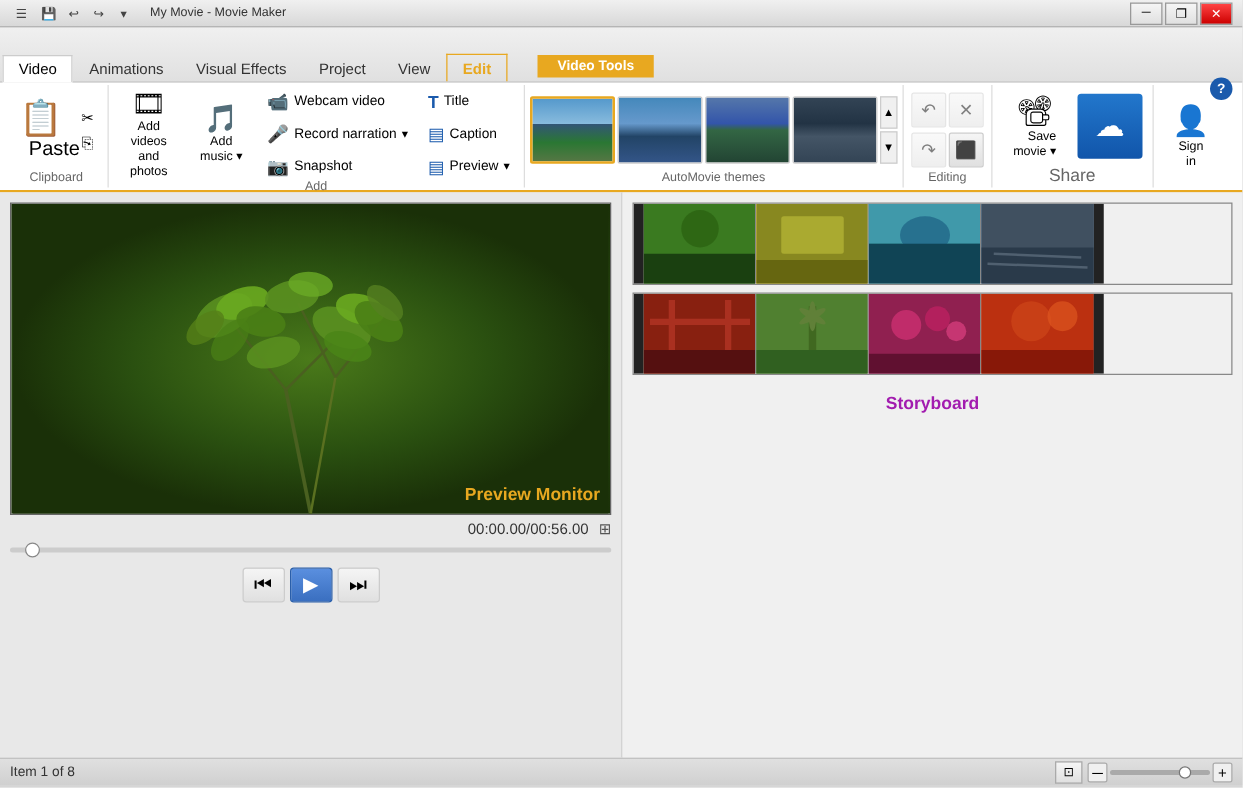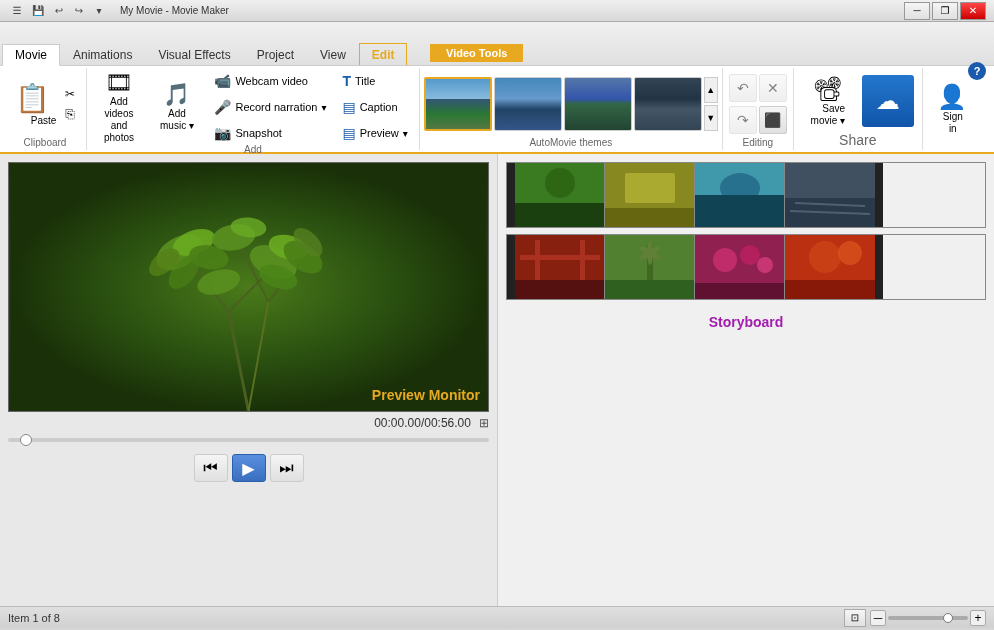--- a/index.html
+++ b/index.html
@@ -322,37 +322,37 @@
   <div class="title-bar-controls">
     <div class="title-btn">─</div>
     <div class="title-btn">❐</div>
     <div class="title-btn close">✕</div>
   </div>
 </div>
 
 <div style="position:relative; background: linear-gradient(to bottom, #f0f0f0, #e0e0e0); height: 44px;">
   <div class="video-tools-label">Video Tools</div>
   <div class="ribbon-tabs" style="height:44px; padding-top:18px;">
-    <div class="tab active">Movie</div>
+    <div class="tab active">Video</div>
     <div class="tab">Animations</div>
     <div class="tab">Visual Effects</div>
     <div class="tab">Project</div>
     <div class="tab">View</div>
     <div class="tab" style="color:#e8a820; font-weight:bold; border-color:#e8a820;">Edit</div>
   </div>
   <div class="help-icon">?</div>
 </div>
 
 <div class="ribbon">
 
   <div style="display:flex; flex-direction:column; align-items:center; padding:2px 6px; border-right:1px solid #ddd; min-width:60px;">
     <div style="display:flex; gap:4px; flex:1; align-items:center;">
       <div class="btn-large">
         <span style="font-size:28px;">📋</span>
-        <span style="font-size:10px;padding-left:21px;">Paste</span>
+        <span style="font-size:16px;padding-left:21px;">Paste</span>
       </div>
       <div class="small-icons">
         <div class="small-icon-btn">✂</div>
         <div class="small-icon-btn">⎘</div>
       </div>
     </div>
     <div style="font-size:10px; color:#666;">Clipboard</div>
   </div>
 
   <div style="display:flex; flex-direction:column; padding:2px 6px; border-right:1px solid #ddd;">

